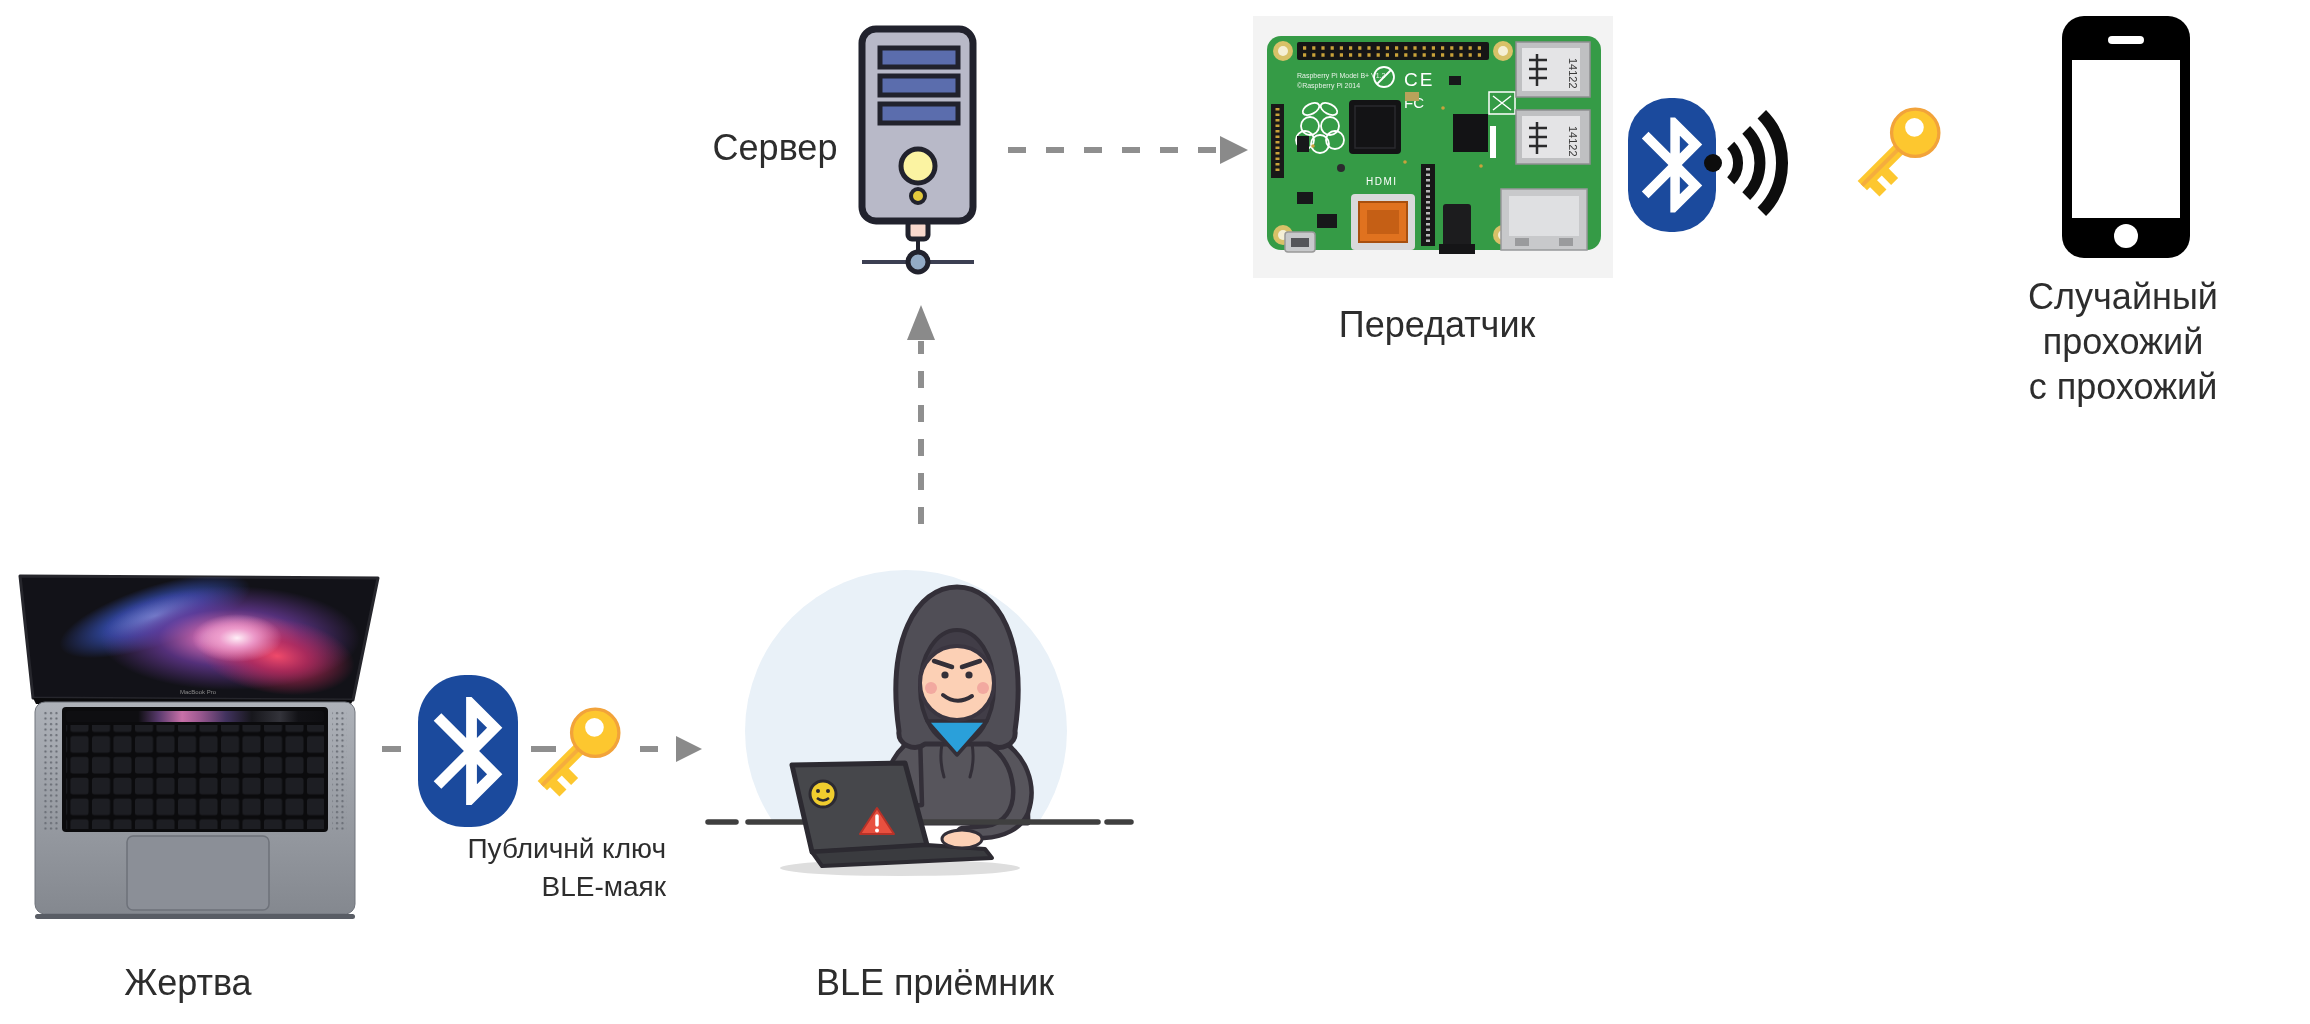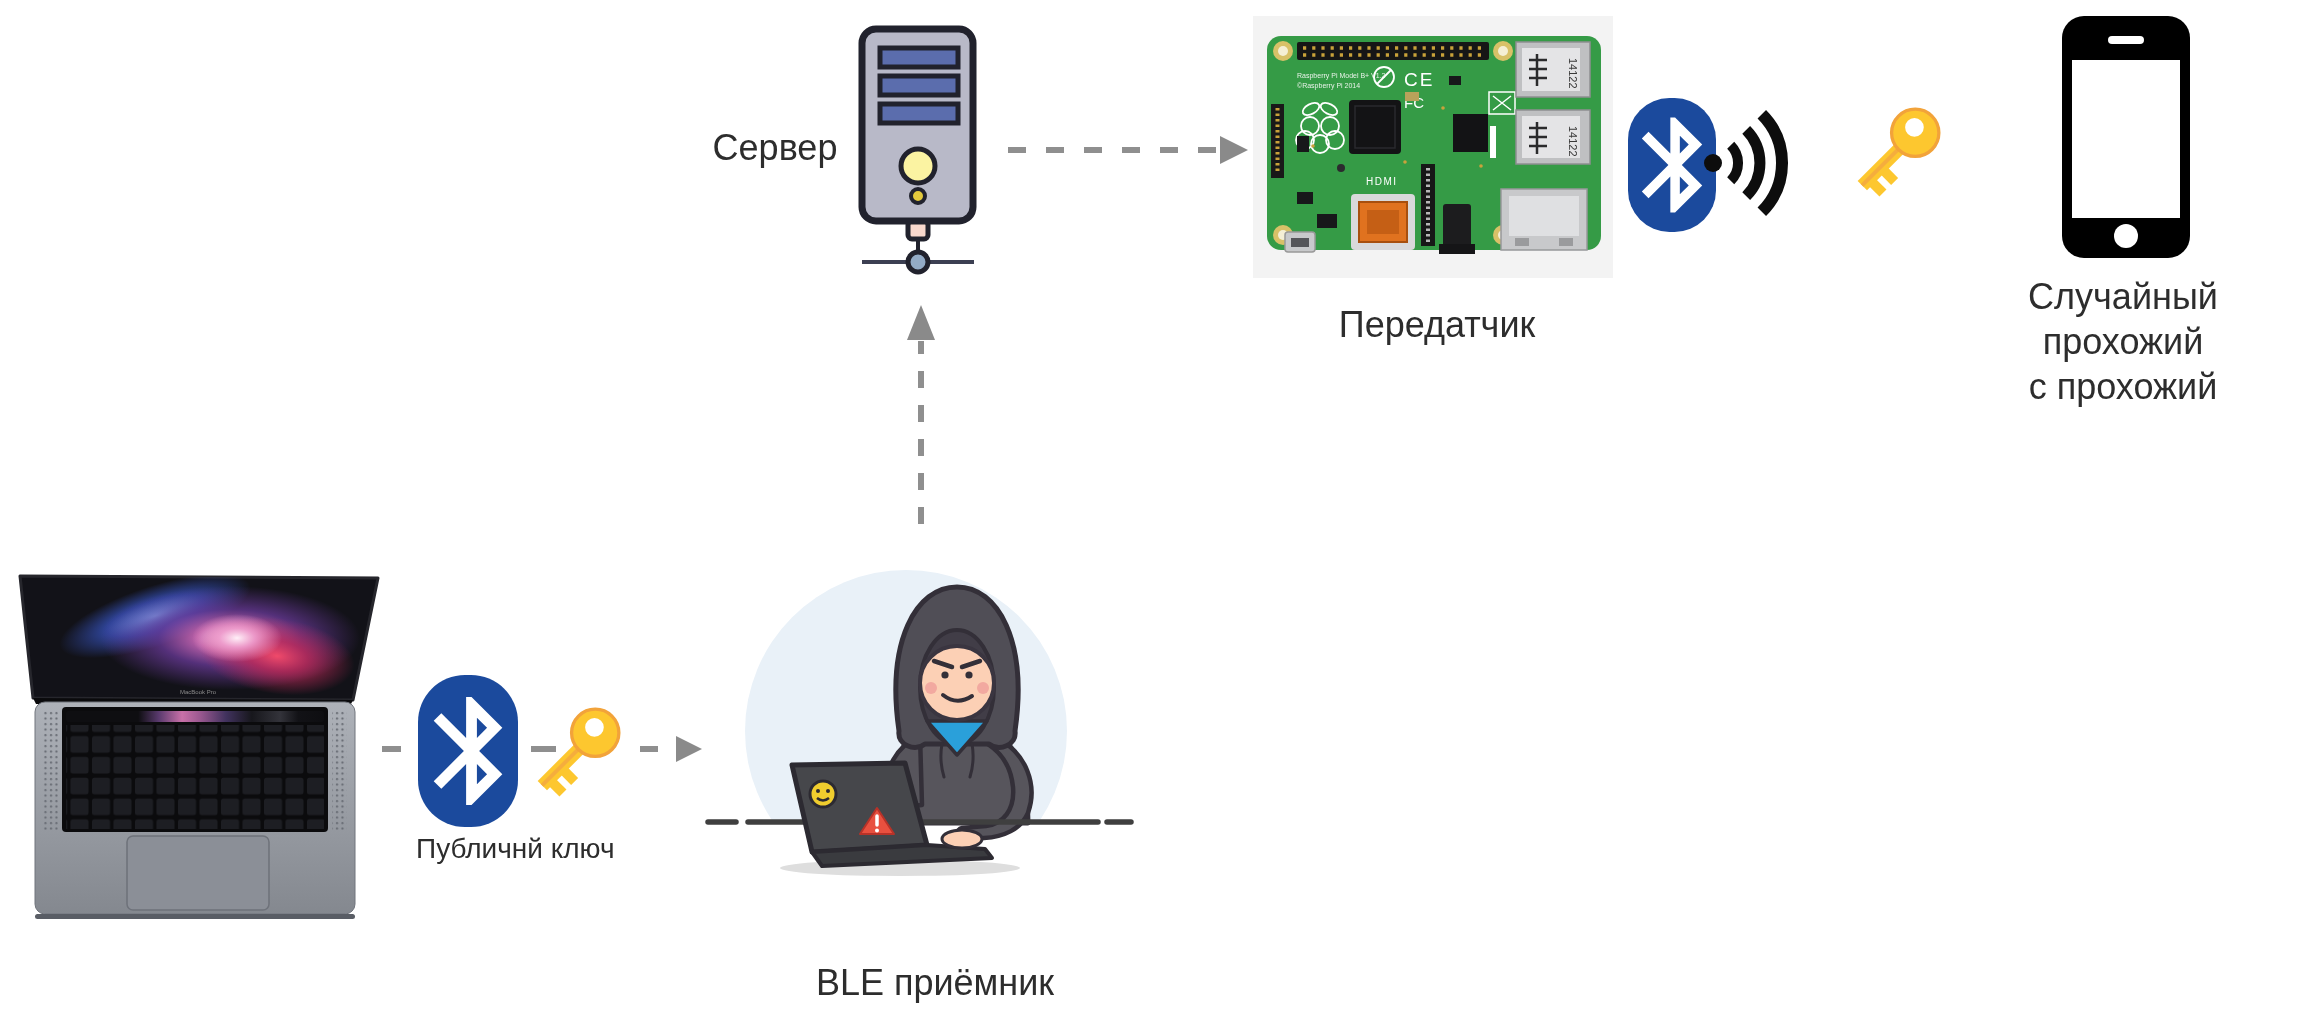--- a/index.html
+++ b/index.html
@@ -1,20 +1,20 @@
 <!DOCTYPE html>
 <html><head>
 <meta charset="utf-8">
 <style>
   html,body{margin:0;padding:0;background:#fff;}
   .wrap{position:relative;width:2310px;height:1024px;background:#ffffff;overflow:hidden;
         font-family:"Liberation Sans","DejaVu Sans",sans-serif;color:#2d2d2d;}
   .abs{position:absolute;}
   .label{position:absolute;text-align:center;color:#2d2d2d;font-size:36px;line-height:1.2;}
-  .label-sm{position:absolute;text-align:left;color:#2d2d2d;font-size:28px;line-height:38px;}
+  .label-sm{position:absolute;text-align:right;color:#2d2d2d;font-size:28px;line-height:38px;}
   .label-md{position:absolute;text-align:center;color:#2d2d2d;font-size:36px;line-height:45px;}
   .pi-photo{position:absolute;background:#f3f3f3;}
   svg{display:block;}
   .overlay{position:absolute;left:0;top:0;pointer-events:none;}
 </style>
 </head>
 <body>
 
 <div class="wrap">
 
@@ -290,16 +290,18 @@
   </svg>
 
   <div class="label" style="left:1307px;top:303px;width:260px">Передатчик</div>
   <div class="label" style="left:645px;top:126px;width:260px">Сервер</div>
   <div class="label-md" style="left:1953px;top:274px;width:340px">
     <div>Случайный прохожий</div>
     <div>с прохожий</div>
   </div>
   <div class="label-sm" style="left:416px;top:830px;width:250px">
     <div>Публичнй ключ</div>
+    <div>BLE-маяк</div>
   </div>
+  <div class="label" style="left:58px;top:961px;width:260px">Жертва</div>
   <div class="label" style="left:785px;top:961px;width:300px">BLE приёмник</div>
 
 </div>
 
 </body></html>

